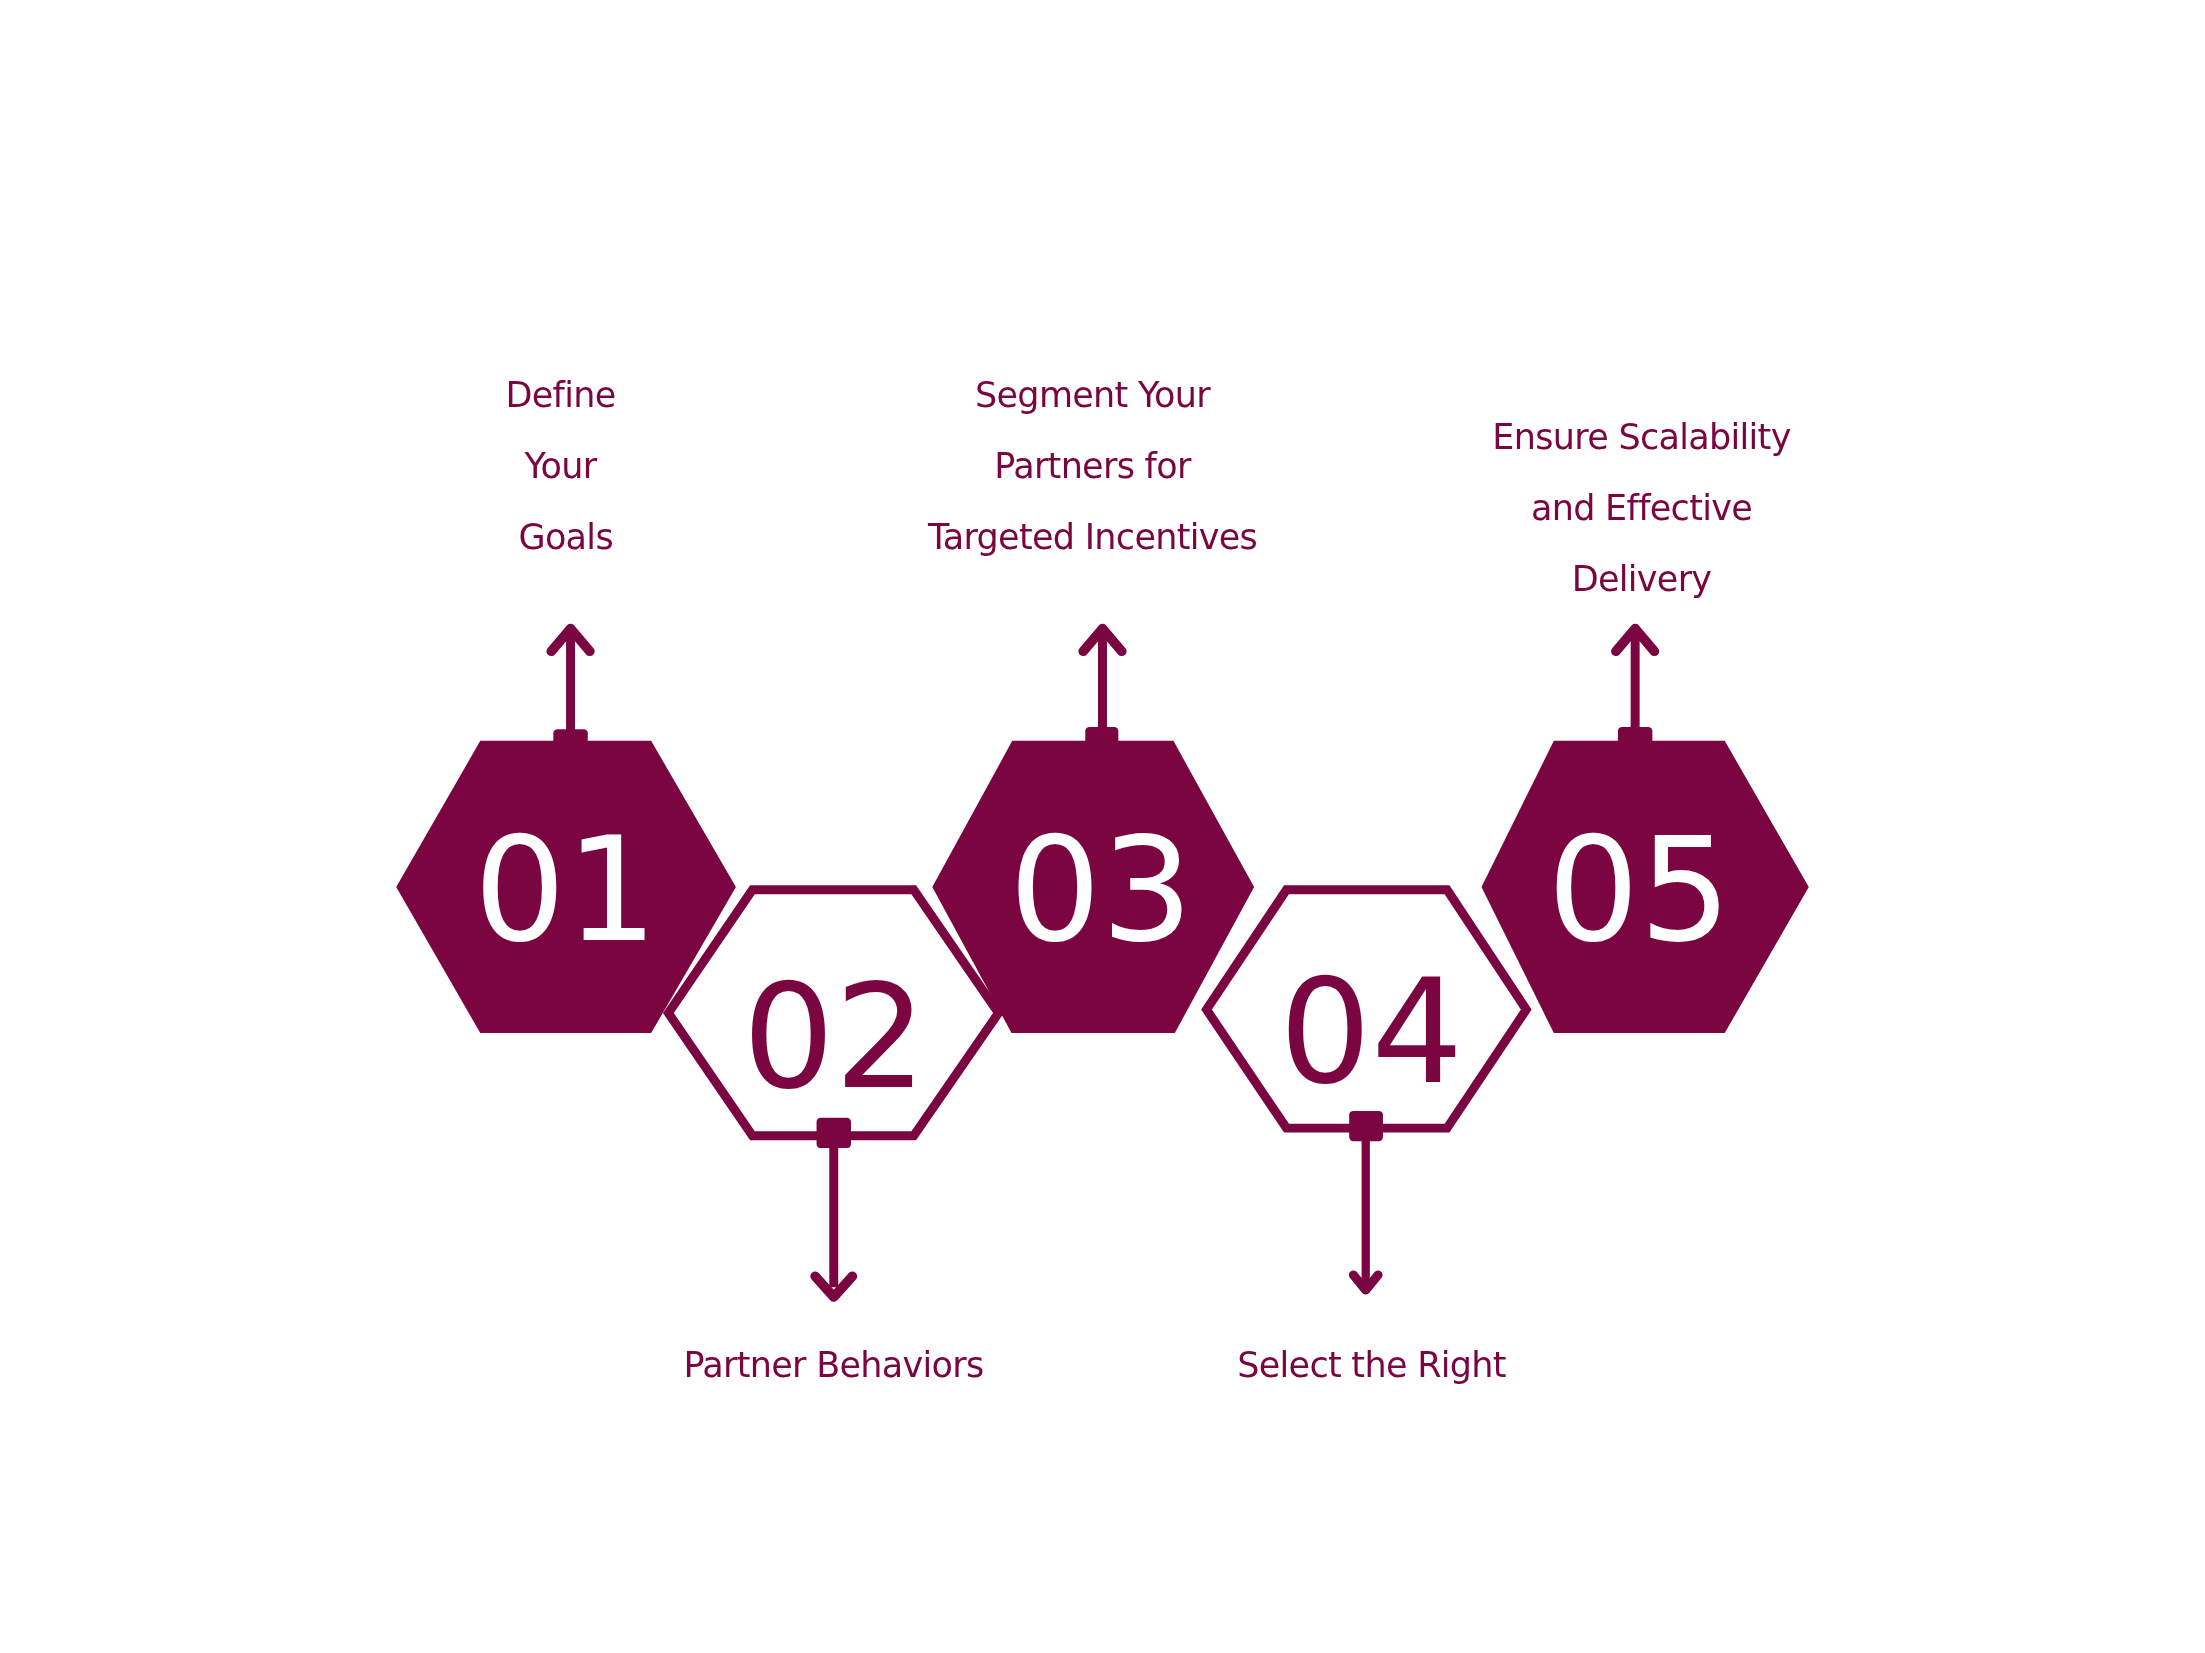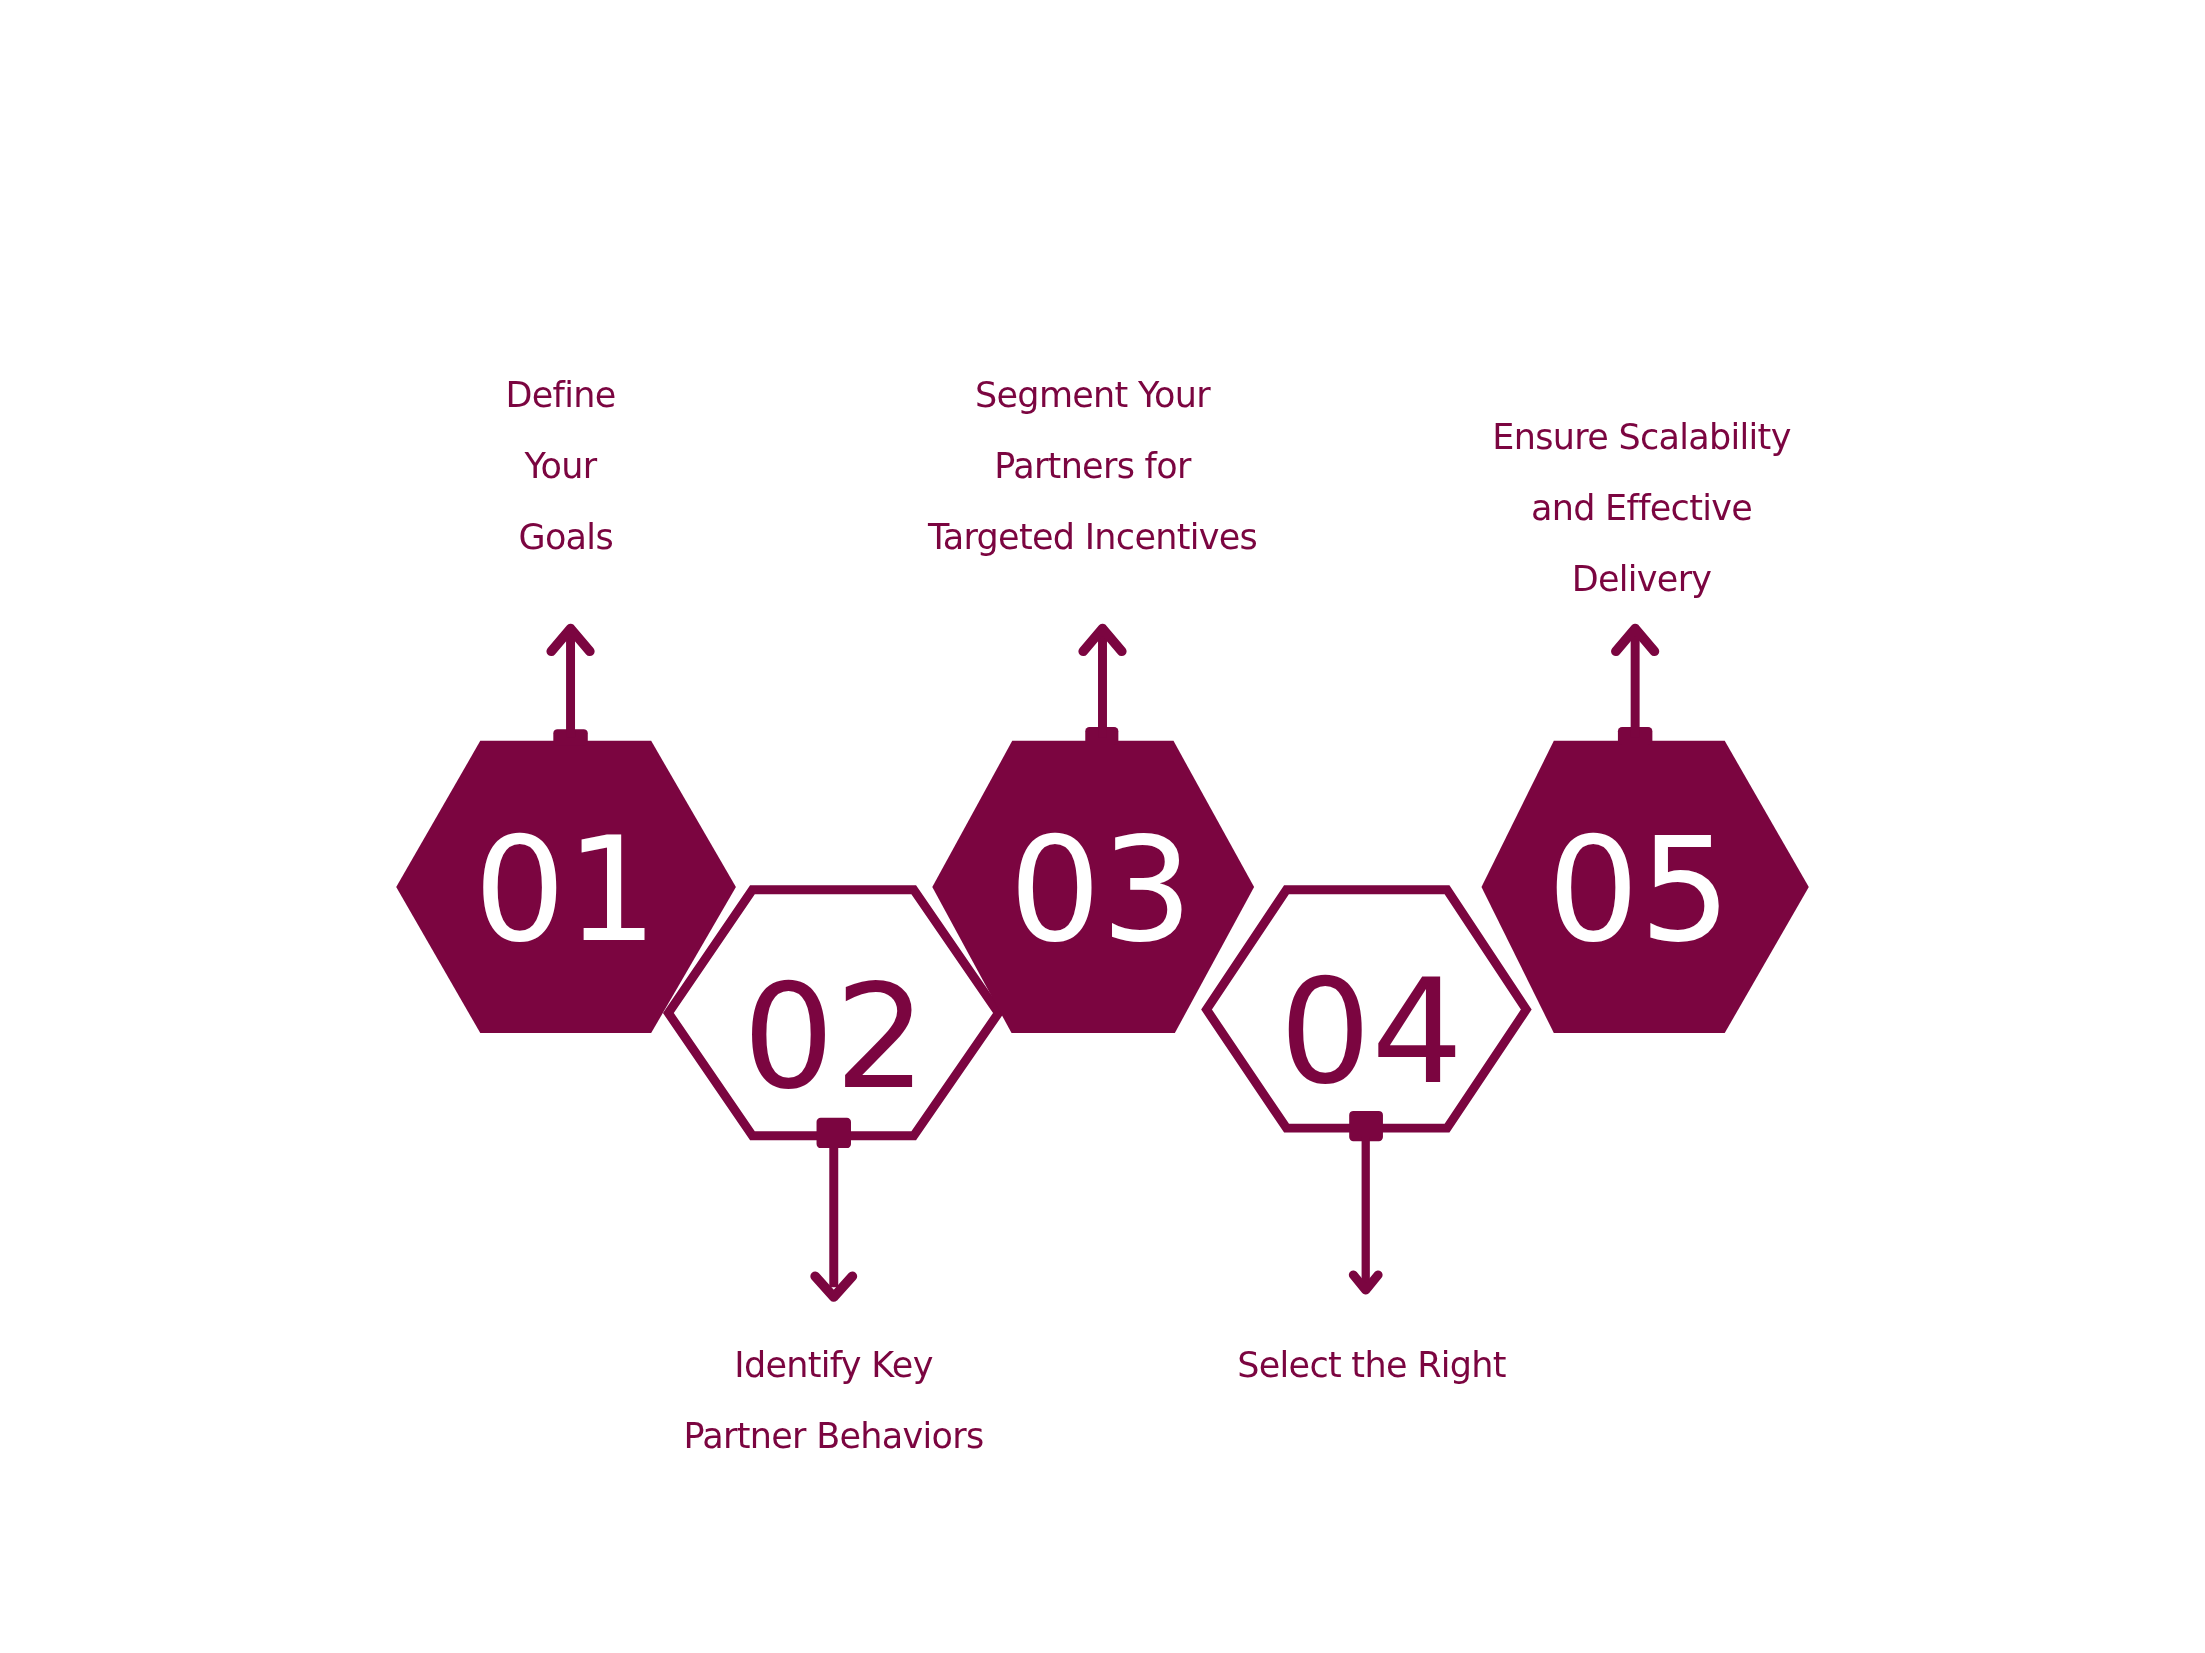--- a/index.html
+++ b/index.html
@@ -111,20 +111,19 @@
   <span class="line">Targeted Incentives</span>
 </div>
 
 <div class="label" style="left:1366px; top:360px;margin-top:42px;">
   <span class="line">Ensure Scalability</span>
   <span class="line">and Effective</span>
   <span class="line">Delivery</span>
 </div>
 
 <div class="label" style="left:558px; top:1330px;">
-  <span class="line">Identify Key</span>
   <span class="line">Partner Behaviors</span>
 </div>
 
 <div class="label" style="left:1096px; top:1330px;">
   <span class="line">Select the Right</span>
 </div>
 
 
 </body></html>

